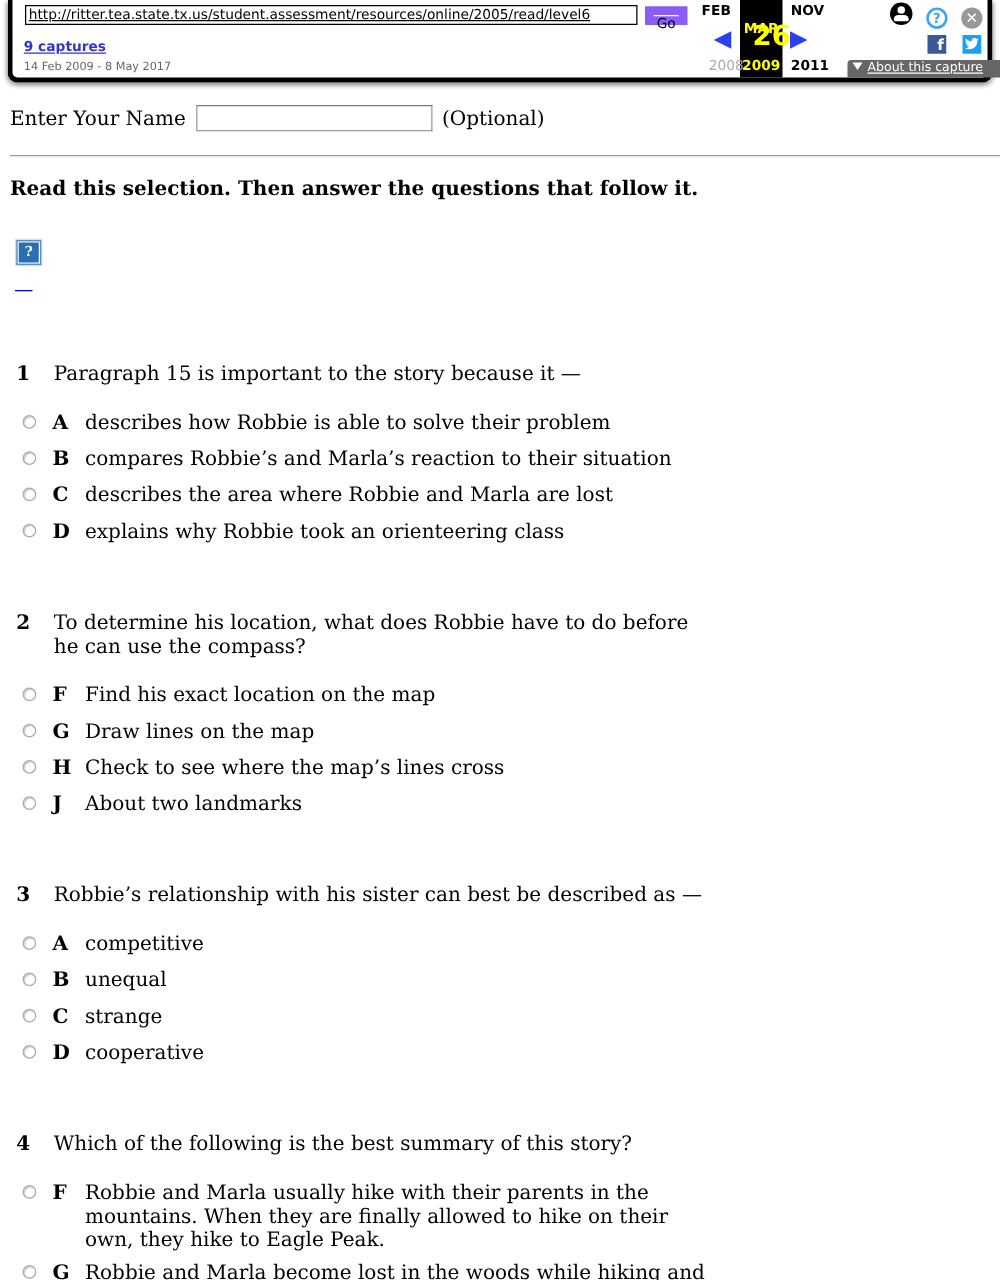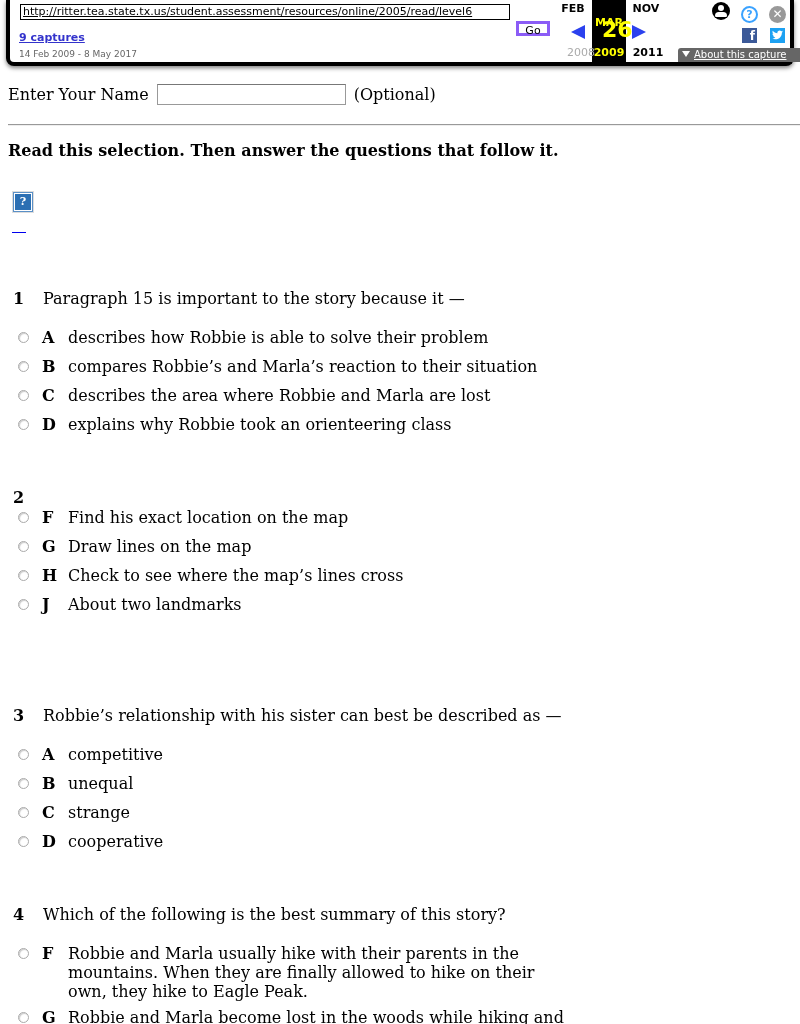--- a/index.html
+++ b/index.html
@@ -19,22 +19,22 @@
     box-shadow: 0 2px 4px rgba(0,0,0,0.5);
     font-family: "DejaVu Sans", sans-serif;
   }
   .wm-url {
     position: absolute; left: 10px; top: 4px; width: 490px; height: 16px;
     border: 1px solid #000; font-size: 11px; padding: 0 2px;
     font-family: "DejaVu Sans", sans-serif; line-height: 14px;
     white-space: nowrap; overflow: hidden; background: #fff; text-decoration: underline;
   }
   .wm-go {
-    position: absolute; left: 506px; top: 21px; width: 34px; height: 15px;
-    border: 3px solid #8b5cf6; font-size: 11px; text-align: center; line-height: 13px;
+    position: absolute; left: 506px; top: 5px; width: 34px; height: 15px;
+    border: 7px solid #8b5cf6; font-size: 11px; text-align: center; line-height: 13px;
     background: #fff;
   }
   .wm-captures {
     position: absolute; left: 9px; top: 31px; font-size: 11px; font-weight: bold;
     color: #3333cc; text-decoration: underline;
   }
   .wm-range {
     position: absolute; left: 9px; top: 49px; font-size: 9px; color: #666;
   }
   .wm-month { position: absolute; top: 2px; font-size: 11px; font-weight: bold; text-align: center; }
@@ -213,20 +213,21 @@
   <div class="choice" style="margin-top:10px;">
     <span class="radio"></span>
     <span class="c-letter">D</span>
     <div class="c-text">explains why Robbie took an orienteering class</div>
   </div>
 </div>
 
 <div class="question" style="top:488px;">
   <div class="q-head">
     <span class="q-num">2</span>
+    <div class="q-text">To determine his location, what does Robbie have to do before he can use the compass?</div>
   </div>
   <div class="choice" style="margin-top:20px;">
     <span class="radio"></span>
     <span class="c-letter">F</span>
     <div class="c-text">Find his exact location on the map</div>
   </div>
   <div class="choice" style="margin-top:10px;">
     <span class="radio"></span>
     <span class="c-letter">G</span>
     <div class="c-text">Draw lines on the map</div>

